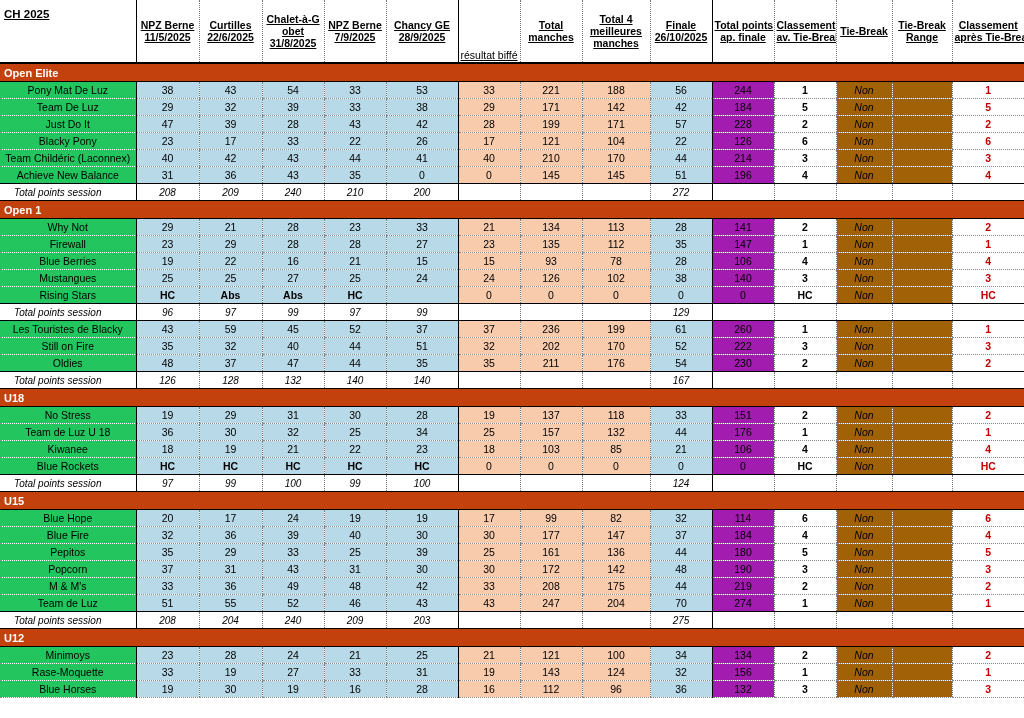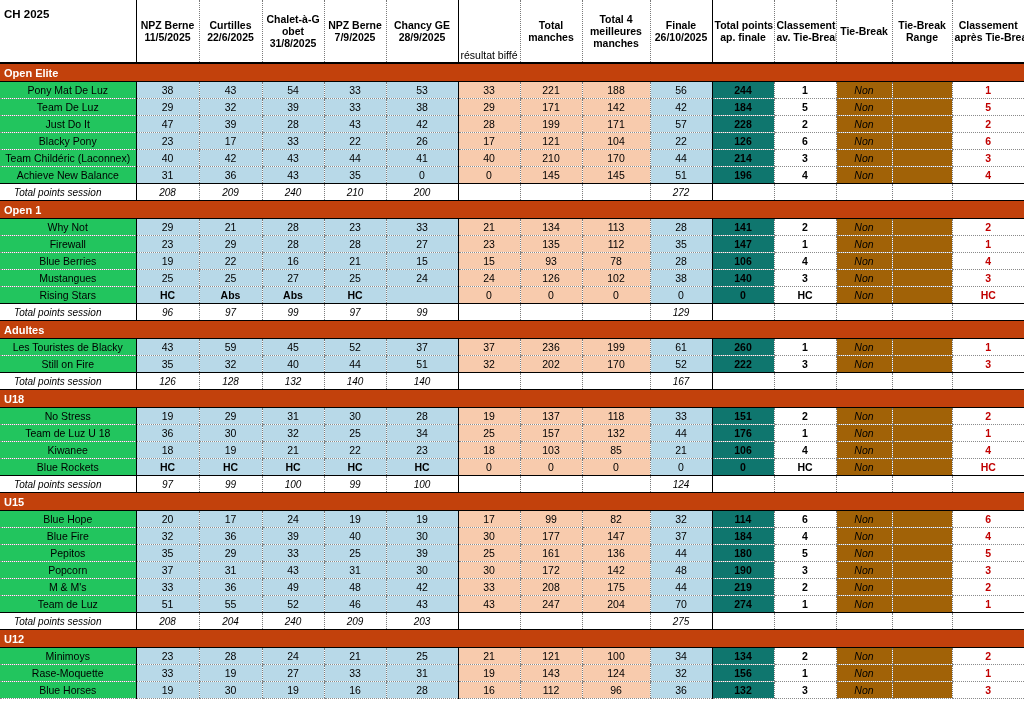--- a/index.html
+++ b/index.html
@@ -32,20 +32,21 @@
   
   tr.header-row th {
     font-size: 10.5px;
     font-weight: bold;
     text-align: center;
     line-height: 12px;
     vertical-align: middle;
     height: 54px;
     border-bottom: 2px solid #000;
     padding: 0 2px;
+    text-decoration: underline;
   }
   tr.header-row th.title-cell {
     text-align: left;
     padding-left: 4px;
     font-size: 11.5px;
     vertical-align: top;
     padding-top: 8px;
   }
   th.vsep-left, td.vsep-left { border-left: 1px dotted #7a7a7a; }
   th.vsolid-left, td.vsolid-left { border-left: 1px solid #000; }
@@ -72,21 +73,21 @@
   td.name {
     text-align: center;
     padding-left: 4px;
     background: #22c55e;
   }
   td.num {
     text-align: center;
     background: #b8d9e8;
   }
   td.num.salmon { background: #f8cbad; }
-  td.num.olive  { background: #0f766e; font-weight: bold; margin-left: 16px; }
+  td.num.olive  { background: #a21caf; font-weight: normal; margin-left: 16px; }
   td.rank {
     text-align: center;
     font-weight: bold;
     background: #ffffff;
   }
   td.tiebreak {
     text-align: center;
     background: #a16207;
     font-style: italic;
   }
@@ -425,23 +426,20 @@
         <td class="blank vsolid-left"></td>
         <td class="blank vsep-left"></td>
         <td class="blank vsep-left"></td>
         <td class="num vsep-left">129</td>
         <td class="blank vsolid-left"></td>
         <td class="blank vsep-left"></td>
         <td class="blank vsep-left"></td>
         <td class="blank vsep-left"></td>
         <td class="blank vsep-left"></td>
       </tr>
-      <tr class="cat-row">
-        <td colspan="15">Adultes</td>
-      </tr>
       <tr class="data-row">
         <td class="name">Les Touristes de Blacky</td>
         <td class="num vsolid-left">43</td>
         <td class="num vsep-left">59</td>
         <td class="num vsep-left">45</td>
         <td class="num vsep-left">52</td>
         <td class="num vsep-left">37</td>
         <td class="num salmon vsolid-left">37</td>
         <td class="num salmon vsep-left">236</td>
         <td class="num salmon vsep-left">199</td>
@@ -462,20 +460,37 @@
         <td class="num salmon vsolid-left">32</td>
         <td class="num salmon vsep-left">202</td>
         <td class="num salmon vsep-left">170</td>
         <td class="num vsep-left">52</td>
         <td class="num olive vsolid-left">222</td>
         <td class="rank vsep-left">3</td>
         <td class="tiebreak vsep-left">Non</td>
         <td class="tiebreak vsep-left"></td>
         <td class="rank-final vsep-left">3</td>
       </tr>
+      <tr class="data-row">
+        <td class="name">Oldies</td>
+        <td class="num vsolid-left">48</td>
+        <td class="num vsep-left">37</td>
+        <td class="num vsep-left">47</td>
+        <td class="num vsep-left">44</td>
+        <td class="num vsep-left">35</td>
+        <td class="num salmon vsolid-left">35</td>
+        <td class="num salmon vsep-left">211</td>
+        <td class="num salmon vsep-left">176</td>
+        <td class="num vsep-left">54</td>
+        <td class="num olive vsolid-left">230</td>
+        <td class="rank vsep-left">2</td>
+        <td class="tiebreak vsep-left">Non</td>
+        <td class="tiebreak vsep-left"></td>
+        <td class="rank-final vsep-left">2</td>
+      </tr>
       <tr class="total-row">
         <td class="name">Total points session</td>
         <td class="num vsolid-left">126</td>
         <td class="num vsep-left">128</td>
         <td class="num vsep-left">132</td>
         <td class="num vsep-left">140</td>
         <td class="num vsep-left">140</td>
         <td class="blank vsolid-left"></td>
         <td class="blank vsep-left"></td>
         <td class="blank vsep-left"></td>

